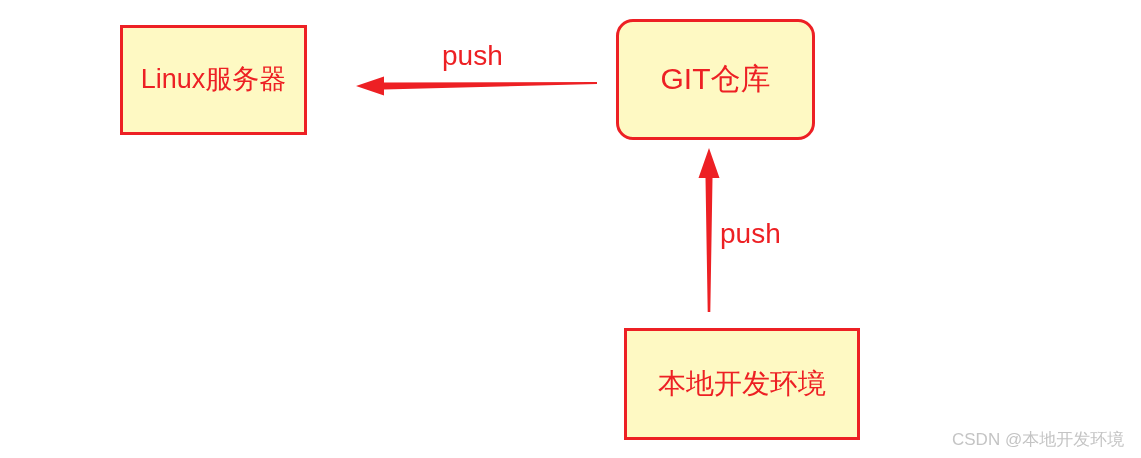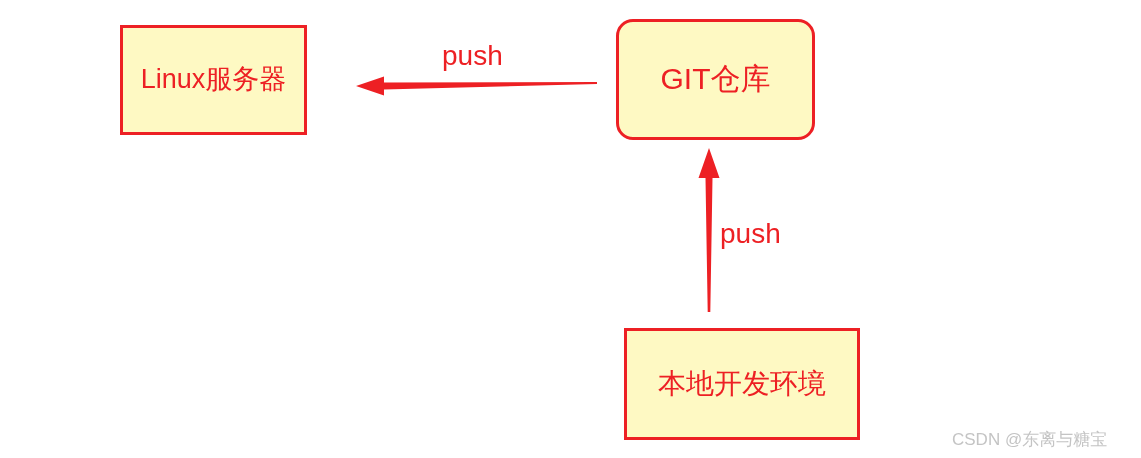--- a/index.html
+++ b/index.html
@@ -92,15 +92,15 @@
   <svg class="arrow-svg arrow-pull" width="255" height="32" viewBox="0 0 255 32" aria-hidden="true">
     <polygon class="arrow-shape" points="6,16 34,6.5 34,12.5 247,12 247,14 34,19.5 34,25.5"></polygon>
   </svg>
   <div class="edge-label label-pull">push</div>
 
   <svg class="arrow-svg arrow-push" width="30" height="168" viewBox="0 0 30 168" aria-hidden="true">
     <polygon class="arrow-shape" points="14,2 24.5,32 17.5,32 15.3,166 12.7,166 10.5,32 3.5,32"></polygon>
   </svg>
   <div class="edge-label label-push">push</div>
 
-  <div class="watermark">CSDN @东离与糖宝</div>
+  <div class="watermark">CSDN @本地开发环境</div>
 
 </div>
 
 </body></html>

